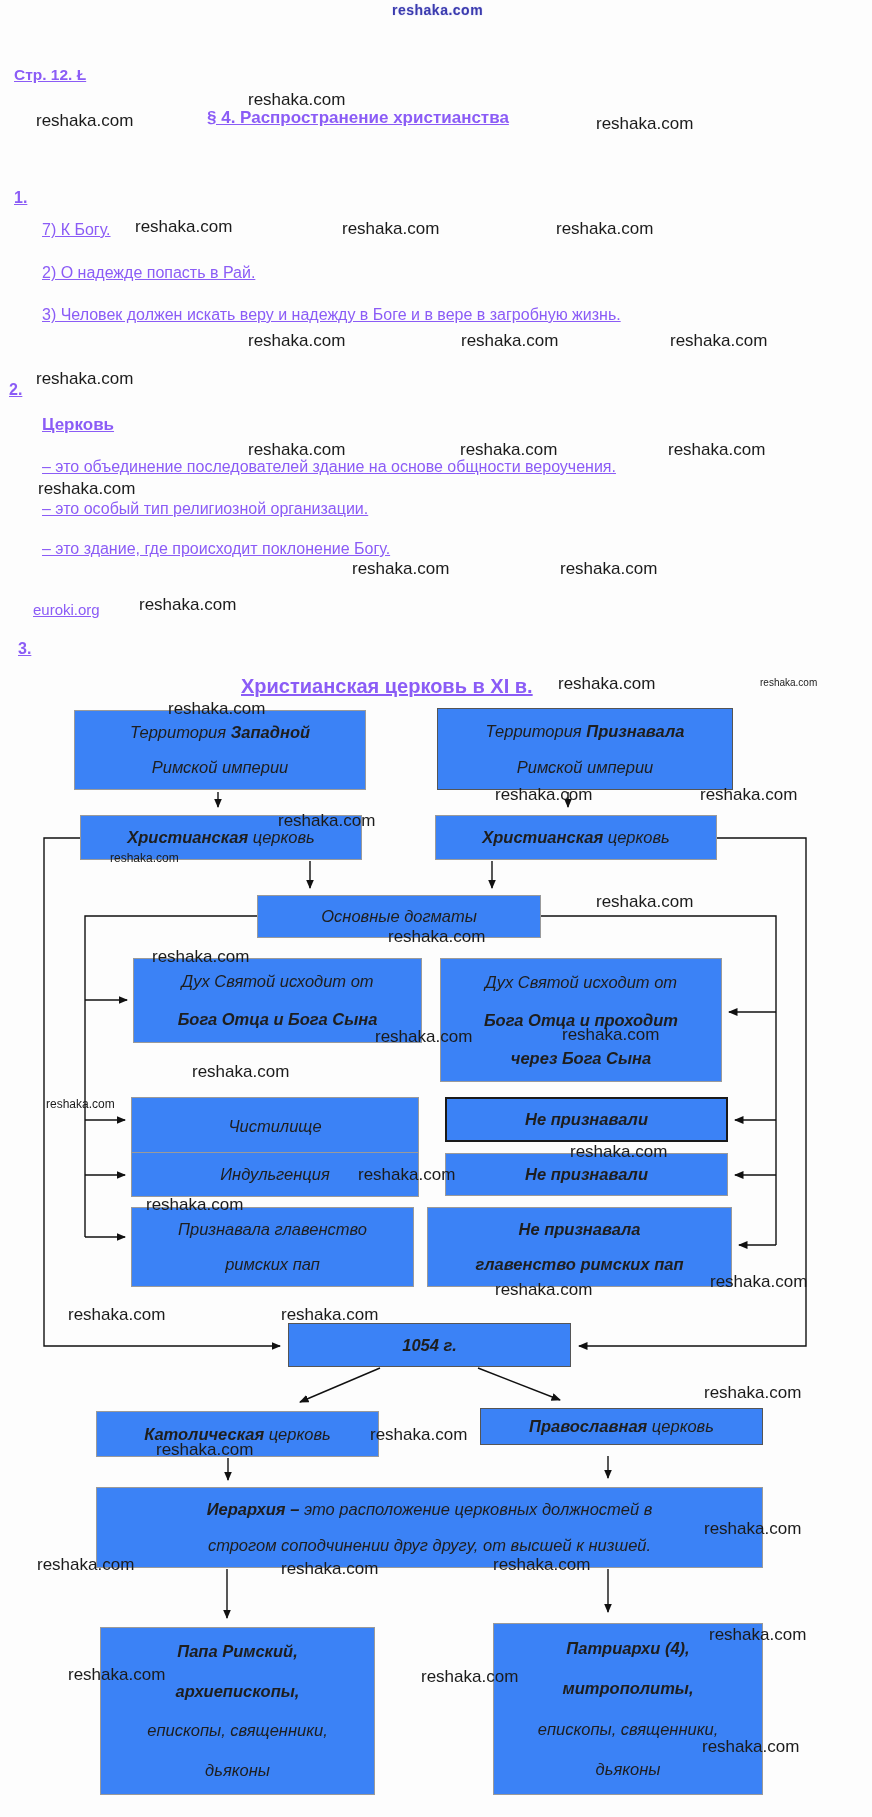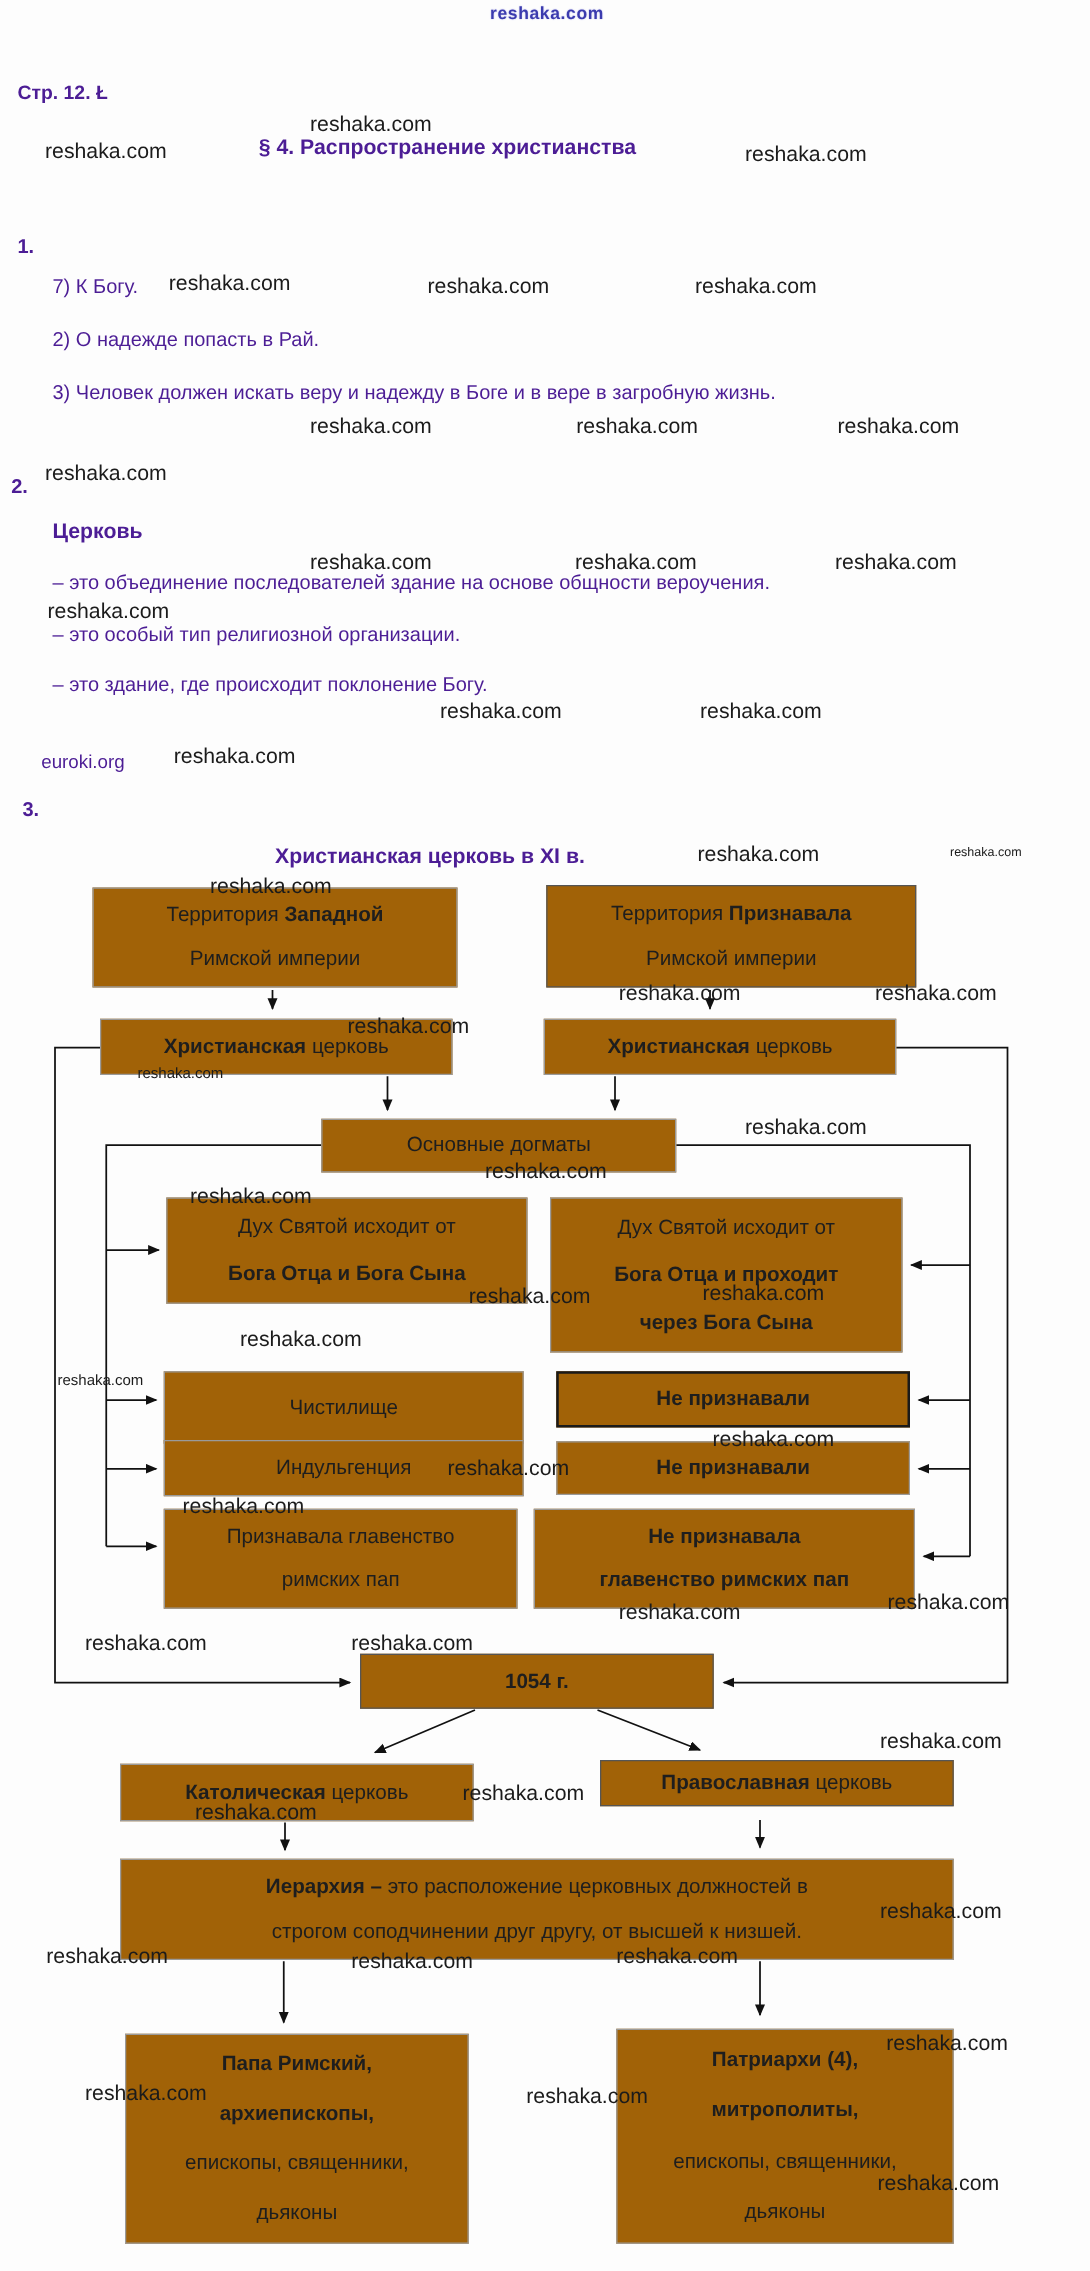--- a/index.html
+++ b/index.html
@@ -1,28 +1,28 @@
 <!DOCTYPE html>
 <html><head>
 <meta charset="utf-8">
 <style>
   html,body{margin:0;padding:0;background:#ffffff;}
   #canvas{
     position:relative;width:872px;height:1817px;background:#fdfdfd;overflow:hidden;
     font-family:"Liberation Sans","DejaVu Sans",sans-serif;color:#1e1e1e;
   }
-  .txt{position:absolute;white-space:nowrap;font-size:16px;color:#4c1d95;z-index:2;}
+  .txt{position:absolute;white-space:nowrap;font-size:16px;color:#8b5cf6;z-index:2;text-decoration:underline;}
   .bold{font-weight:bold;}
   .wm{position:absolute;white-space:nowrap;font-size:17px;color:#1b1b1b;z-index:6;line-height:1;}
   .wm-s{font-size:11px;}
   .wm-blue{color:#3b3bae;font-weight:bold;text-shadow:0 0 1px #ffffff,0 0 1px #8a8ae0;letter-spacing:0.5px;}
   .box{
-    position:absolute;background:#a16207;border:1px solid #9a9a9a;z-index:3;
+    position:absolute;background:#3b82f6;border:1px solid #9a9a9a;z-index:3;
     display:flex;flex-direction:column;justify-content:space-around;align-items:center;
-    text-align:center;font-size:16.5px;line-height:1.15;padding:4px 2px;box-sizing:border-box;
+    text-align:center;font-size:16.5px;line-height:1.15;padding:4px 2px;box-sizing:border-box;font-style:italic;
   }
   .box .bl{white-space:nowrap;}
   .b-dark{border:2px solid #1a1a1a;}
   .b-med{border:1px solid #555;}
   svg.conn{position:absolute;left:0;top:0;z-index:1;pointer-events:none;}
 </style>
 </head>
 <body>
 
 <div id="canvas">
@@ -86,21 +86,21 @@
   <div class="txt" style="left:42px;top:458px;">– это объединение последователей здание на основе общности вероучения.</div>
   <span class="wm" style="left:38px;top:480px;">reshaka.com</span>
   <div class="txt" style="left:42px;top:500px;">– это особый тип религиозной организации.</div>
   <div class="txt" style="left:42px;top:540px;">– это здание, где происходит поклонение Богу.</div>
   <span class="wm" style="left:352px;top:560px;">reshaka.com</span>
   <span class="wm" style="left:560px;top:560px;">reshaka.com</span>
   <div class="txt" style="left:33px;top:601px;font-size:15px;">euroki.org</div>
   <span class="wm" style="left:139px;top:596px;">reshaka.com</span>
 
   <div class="txt bold" style="left:18px;top:640px;">3.</div>
-  <div class="txt bold" style="left:220px;top:675px;font-size:17px;">Христианская церковь в XI в.</div>
+  <div class="txt bold" style="left:241px;top:675px;font-size:20px;">Христианская церковь в XI в.</div>
   <span class="wm" style="left:558px;top:675px;">reshaka.com</span>
   <span class="wm wm-s" style="left:760px;top:678px;font-size:10px;">reshaka.com</span>
   <span class="wm" style="left:168px;top:700px;">reshaka.com</span>
 
   <div class="box" style="left:74px;top:710px;width:292px;height:80px;">
     <div class="bl"><span>Территория </span><span class="bold">Западной</span></div>
     <div class="bl">Римской империи</div>
   </div>
   <div class="box b-med" style="left:437px;top:708px;width:296px;height:82px;">
     <div class="bl"><span>Территория </span><span class="bold">Признавала</span></div>

